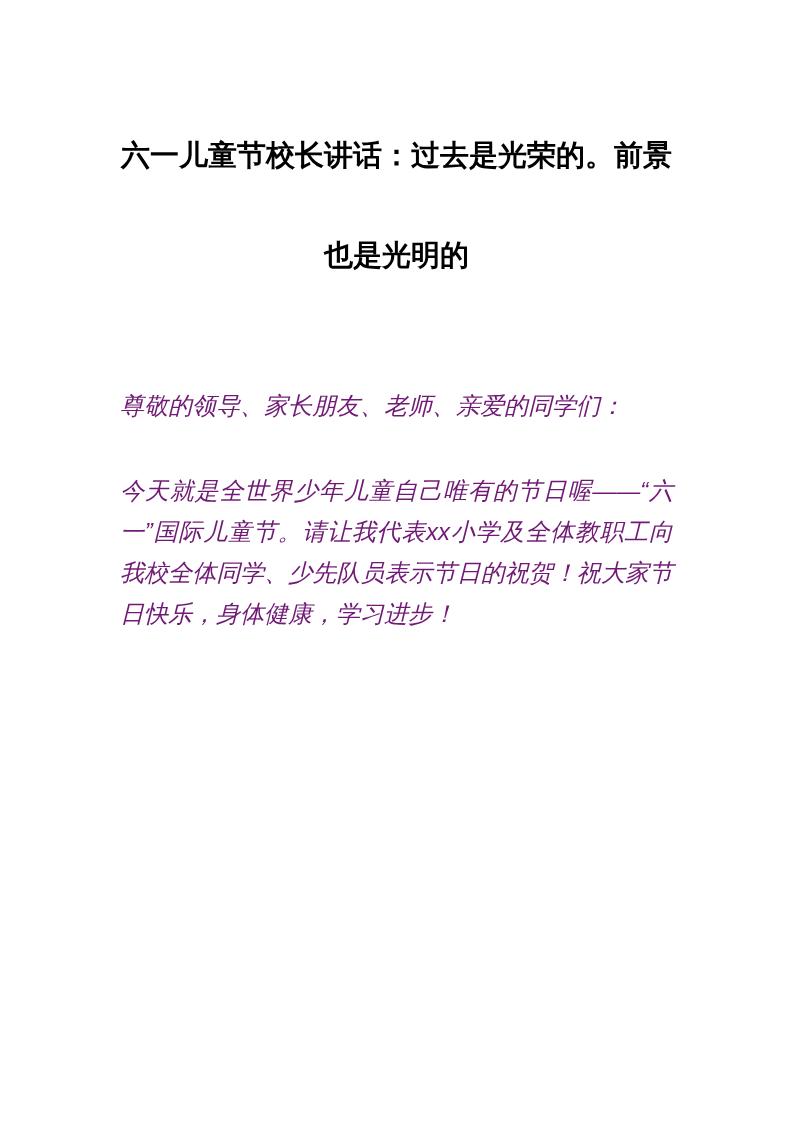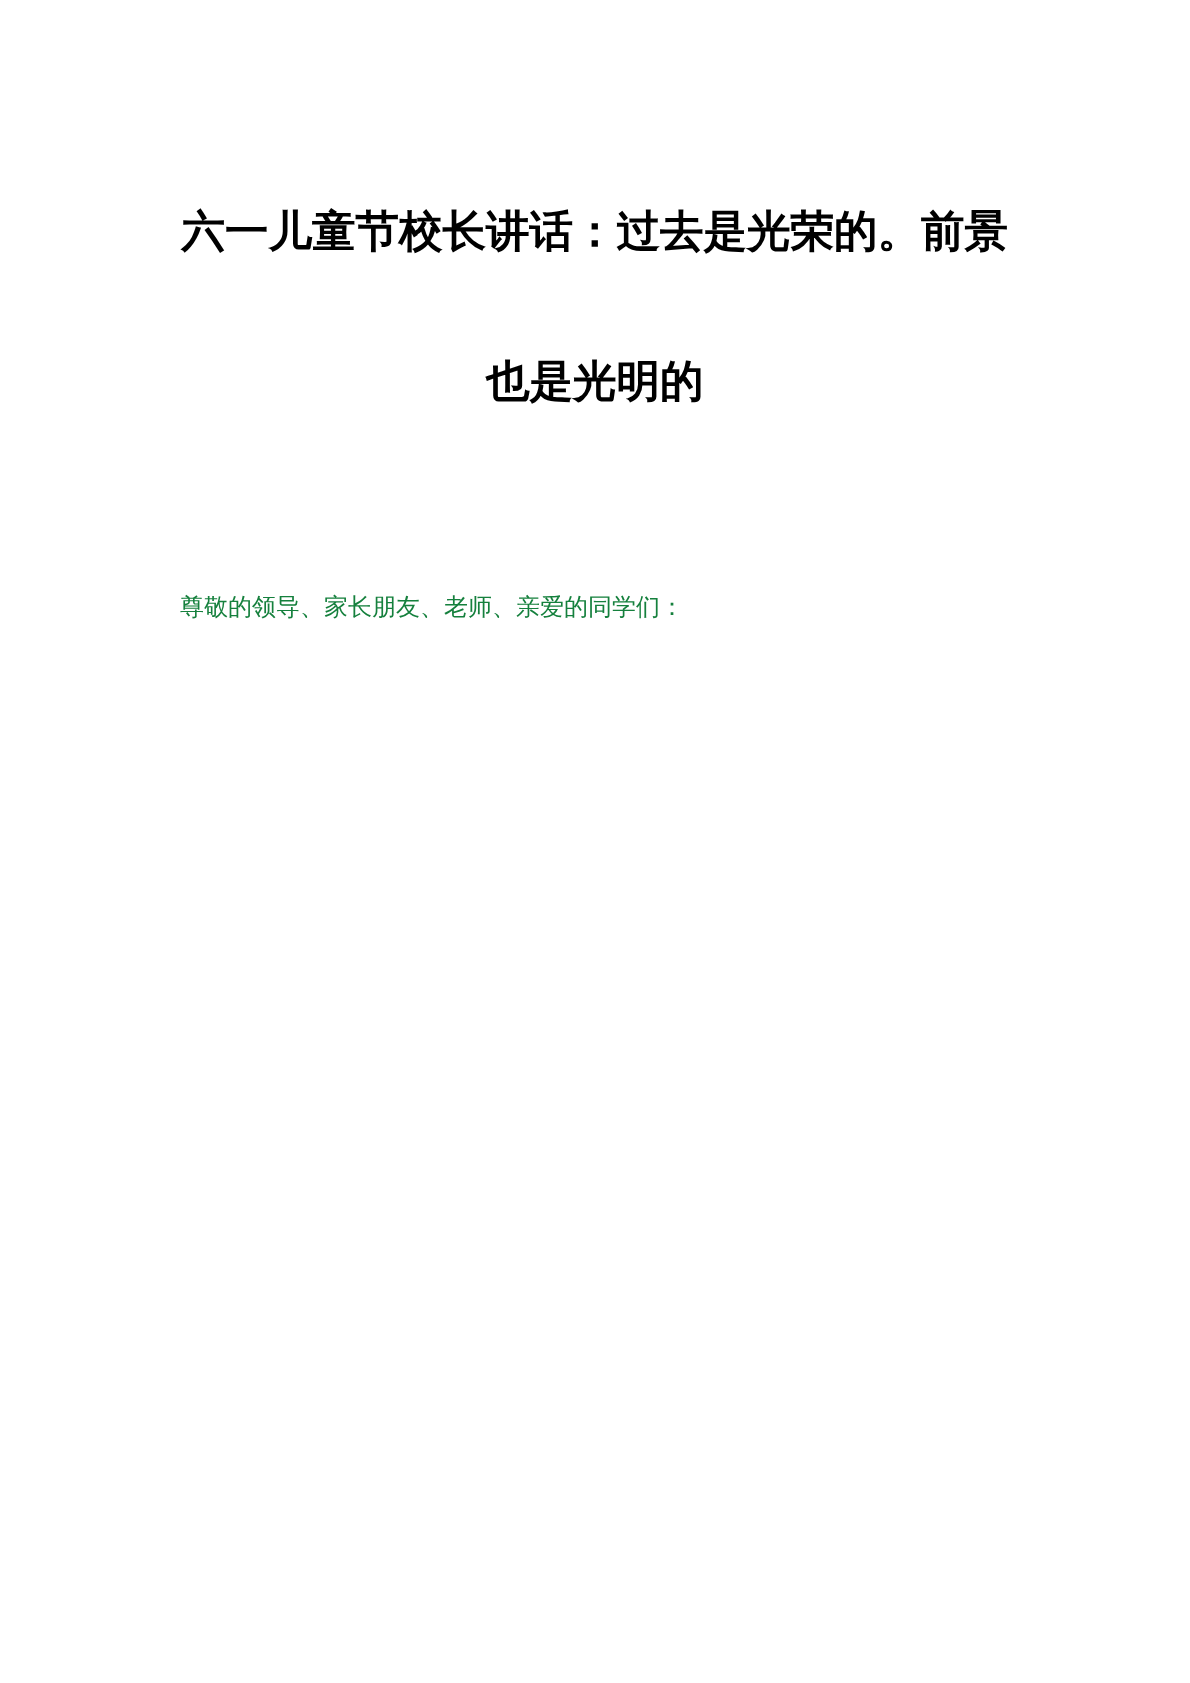--- a/index.html
+++ b/index.html
@@ -30,35 +30,37 @@
     font-family: "Liberation Sans", sans-serif;
   }
   .doc-body {
     position: absolute;
     top: 385px;
     left: 120px;
     width: 553px;
   }
   .doc-body p {
     margin: 0 0 44px 0;
-    font-size: 16px;
+    font-size: 24px;
     line-height: 41px;
     text-align: justify;
-    color: #15803d;
+    color: #701a75;
     font-family: "Liberation Sans", sans-serif;
     word-break: break-all;
+    font-style: italic;
   }
 </style>
 </head>
 <body>
 
 <div class="page">
 
   <h1 class="doc-title">六一儿童节校长讲话：过去是光荣的。前景也是光明的</h1>
 
   <div class="doc-body">
     <p>尊敬的领导、家长朋友、老师、亲爱的同学们：</p>
 
 
+    <p>今天就是全世界少年儿童自己唯有的节日喔——“六一”国际儿童节。请让我代表xx小学及全体教职工向我校全体同学、少先队员表示节日的祝贺！祝大家节日快乐，身体健康，学习进步！</p>
 
   </div>
 
 </div>
 
 </body></html>

